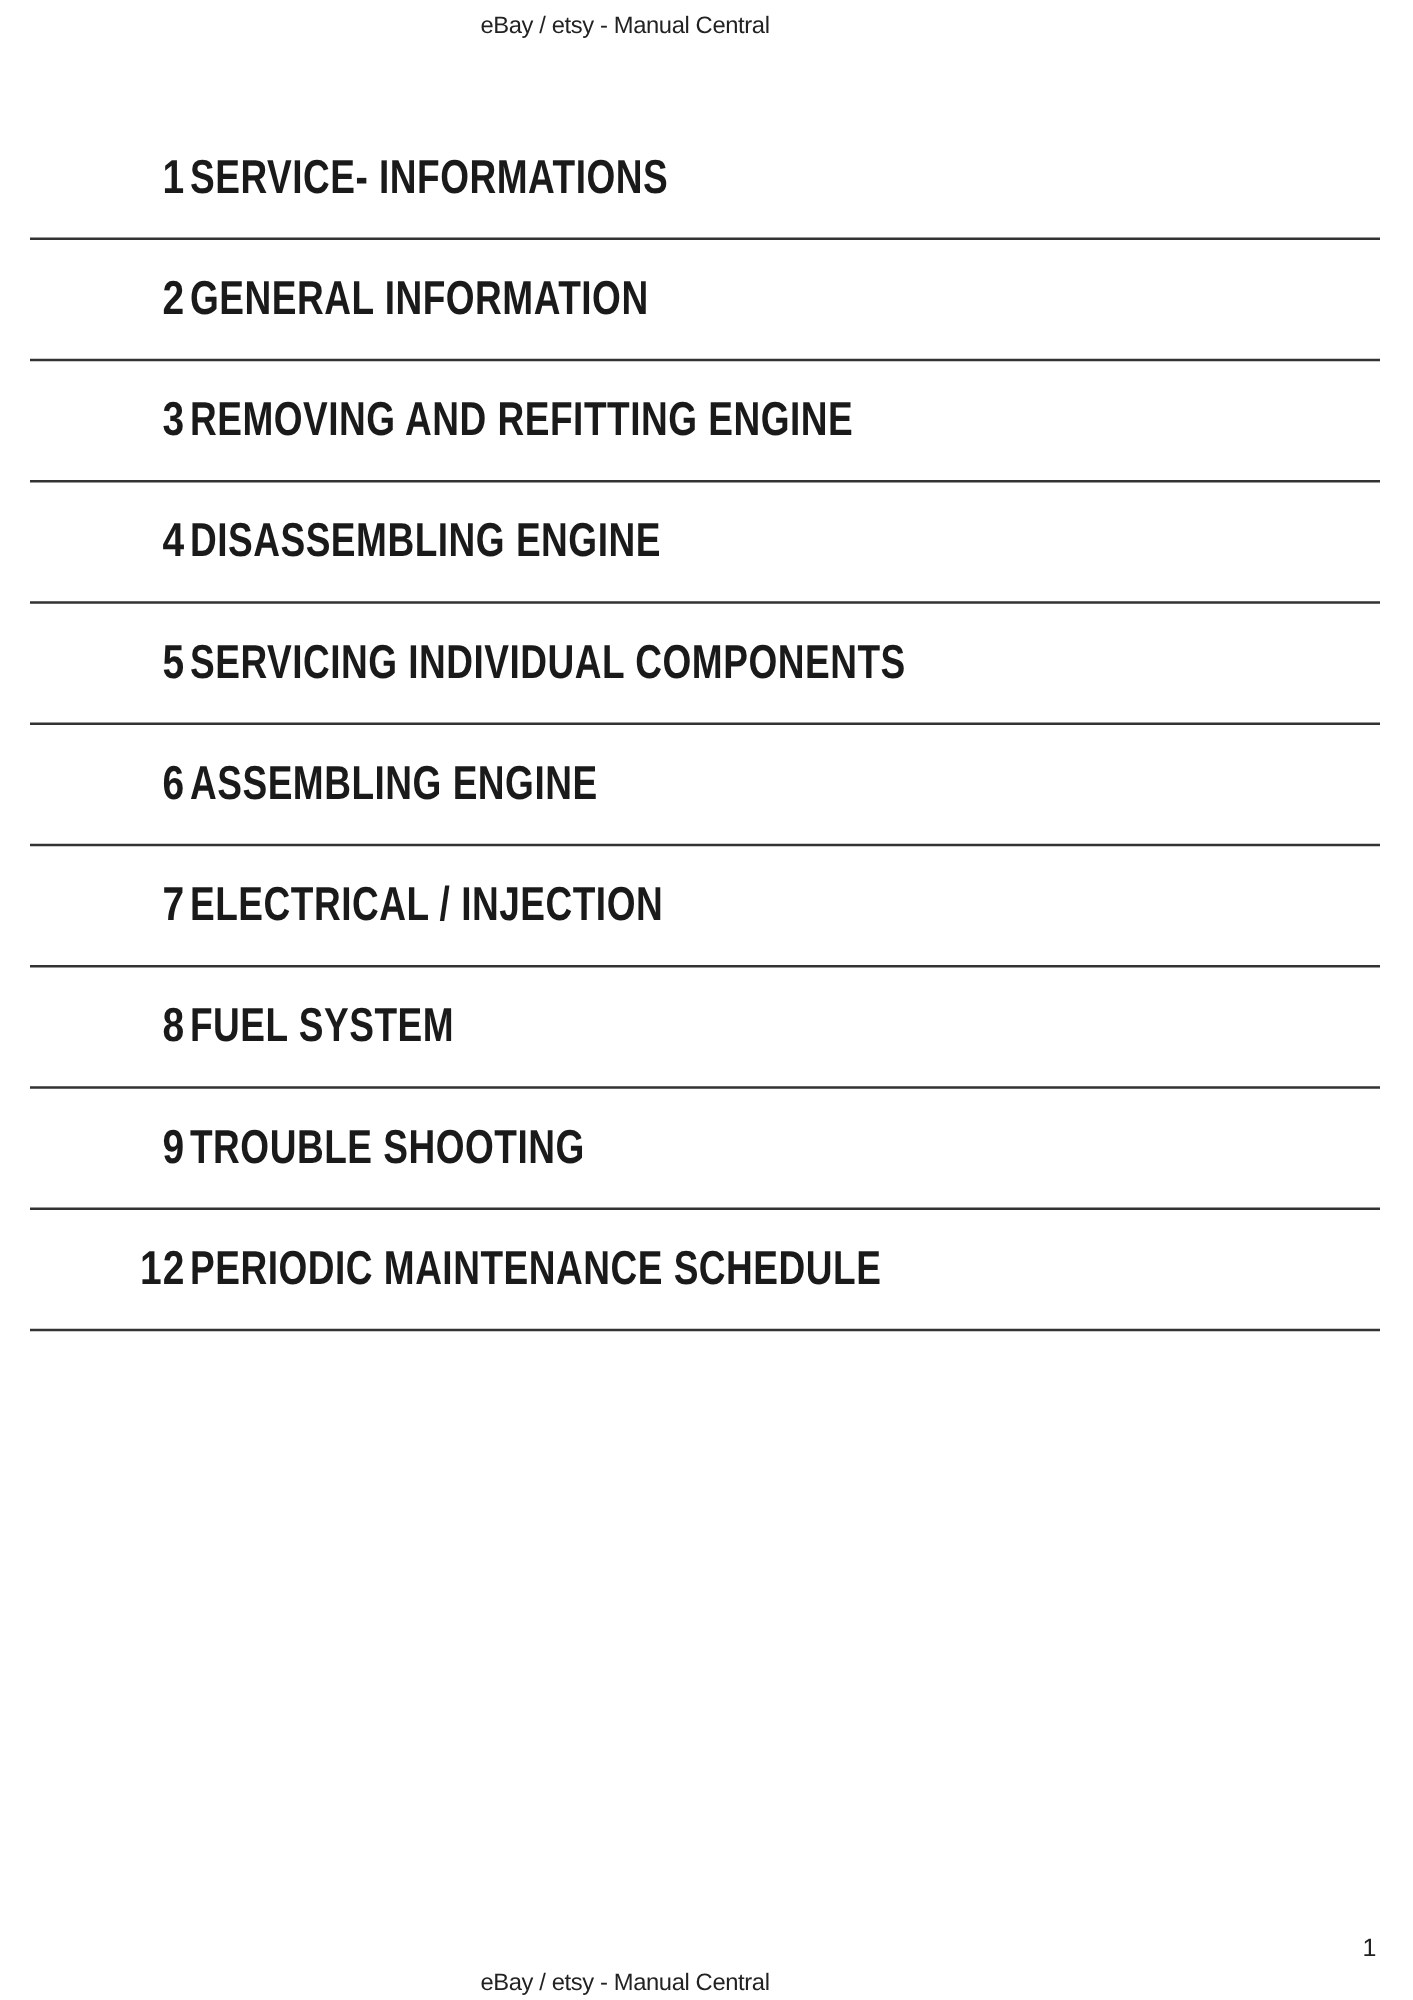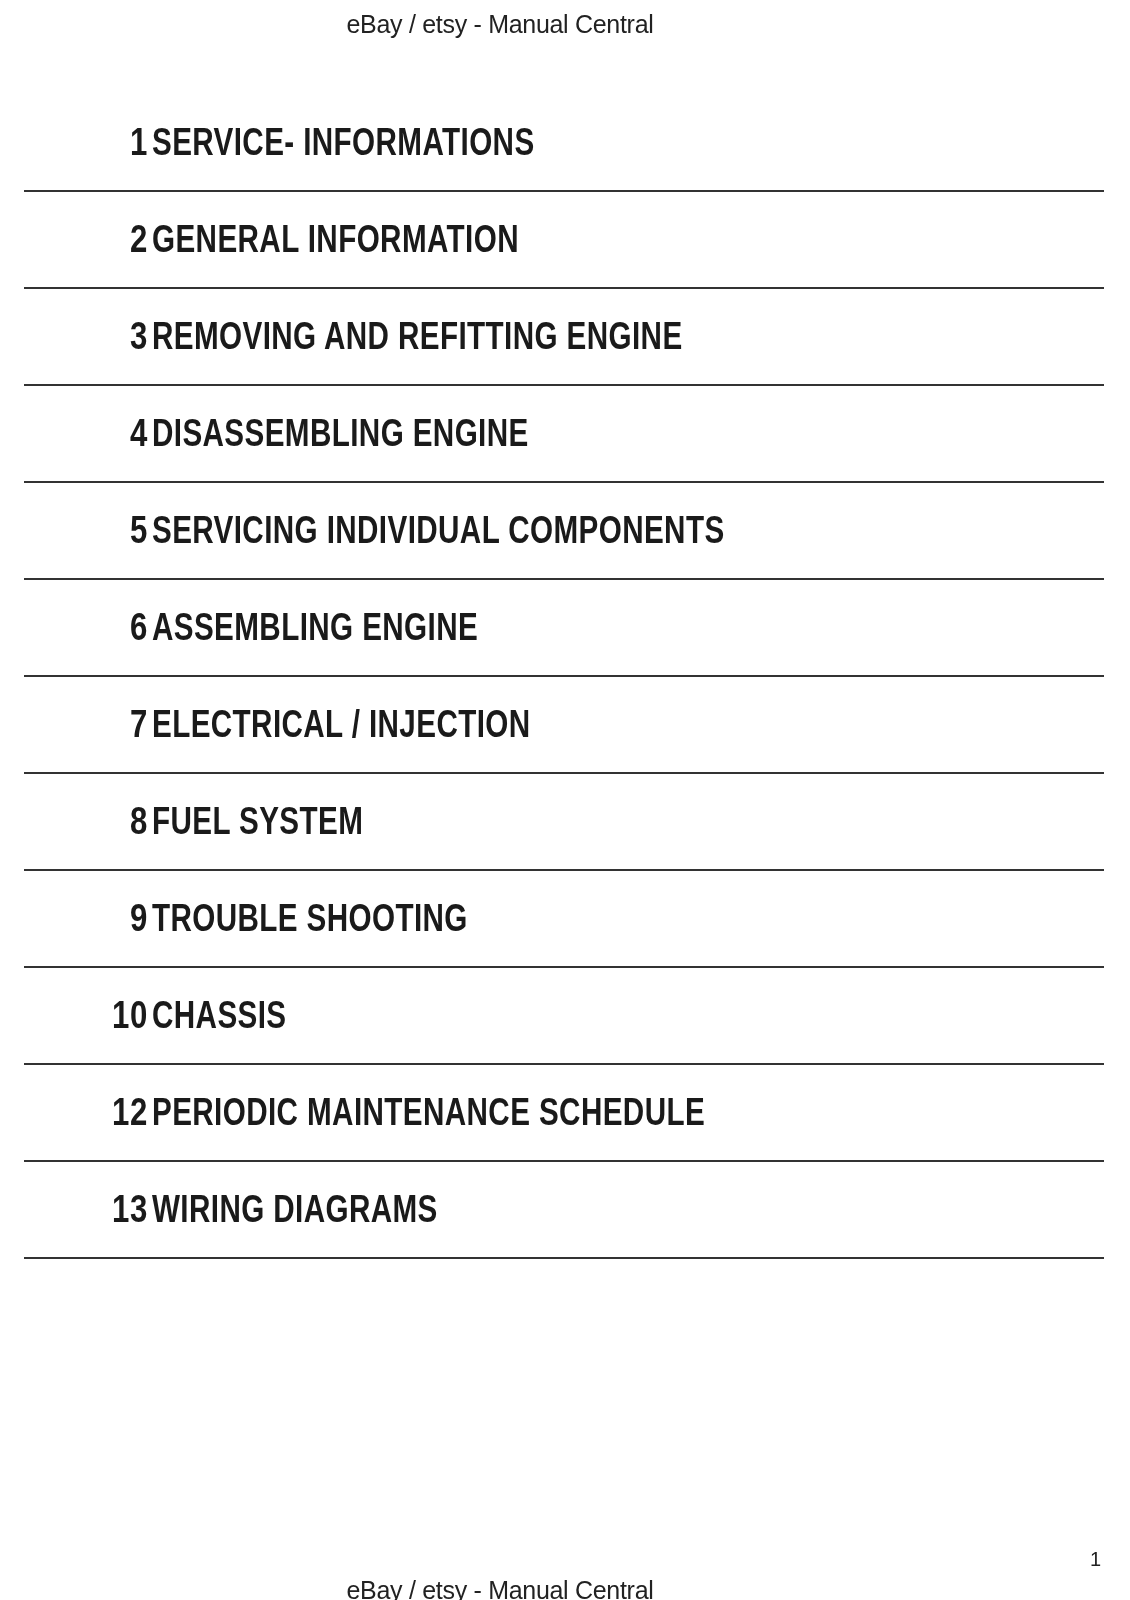--- a/index.html
+++ b/index.html
@@ -2,21 +2,21 @@
 <html><head>
   <meta charset="utf-8">
   <style>
     html, body { margin: 0; padding: 0; background: #ffffff; }
     body {
       width: 1130px; height: 1600px; position: relative; overflow: hidden;
       color: #1a1a1a;
     }
     .header, .footer {
       position: absolute; left: 0; width: 1000px; text-align: center;
-      font-family: "Liberation Sans", sans-serif; font-size: 25px; color: #222;
+      font-family: "Liberation Sans", sans-serif; font-size: 19px; color: #222;
       letter-spacing: -0.3px;
     }
     .header { top: 10px; }
     .footer { top: 1576px; }
     .page-num {
       position: absolute; top: 1548px; left: 1090px;
       font-family: "Liberation Sans", sans-serif; font-size: 20px; color: #222;
     }
     .toc {
       position: absolute; left: 24px; top: 92px; width: 1080px;
@@ -77,27 +77,19 @@
   </div>
   <div class="toc-row">
     <span class="toc-num">8</span>
     <span class="toc-title">FUEL SYSTEM</span>
   </div>
   <div class="toc-row">
     <span class="toc-num">9</span>
     <span class="toc-title">TROUBLE SHOOTING</span>
   </div>
   <div class="toc-row">
-    <span class="toc-num">10</span>
-    <span class="toc-title">CHASSIS</span>
-  </div>
-  <div class="toc-row">
     <span class="toc-num">12</span>
     <span class="toc-title">PERIODIC MAINTENANCE SCHEDULE</span>
-  </div>
-  <div class="toc-row">
-    <span class="toc-num">13</span>
-    <span class="toc-title">WIRING DIAGRAMS</span>
   </div>
 </div>
 
 <div class="page-num">1</div>
 <div class="footer">eBay / etsy - Manual Central</div>
 
 </body></html>

